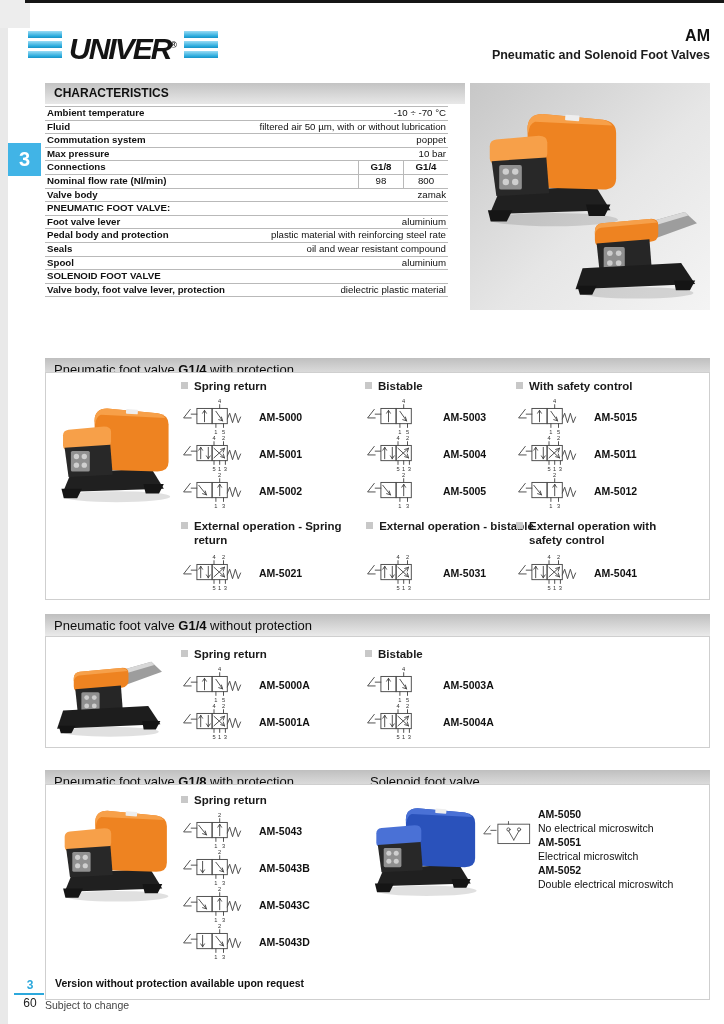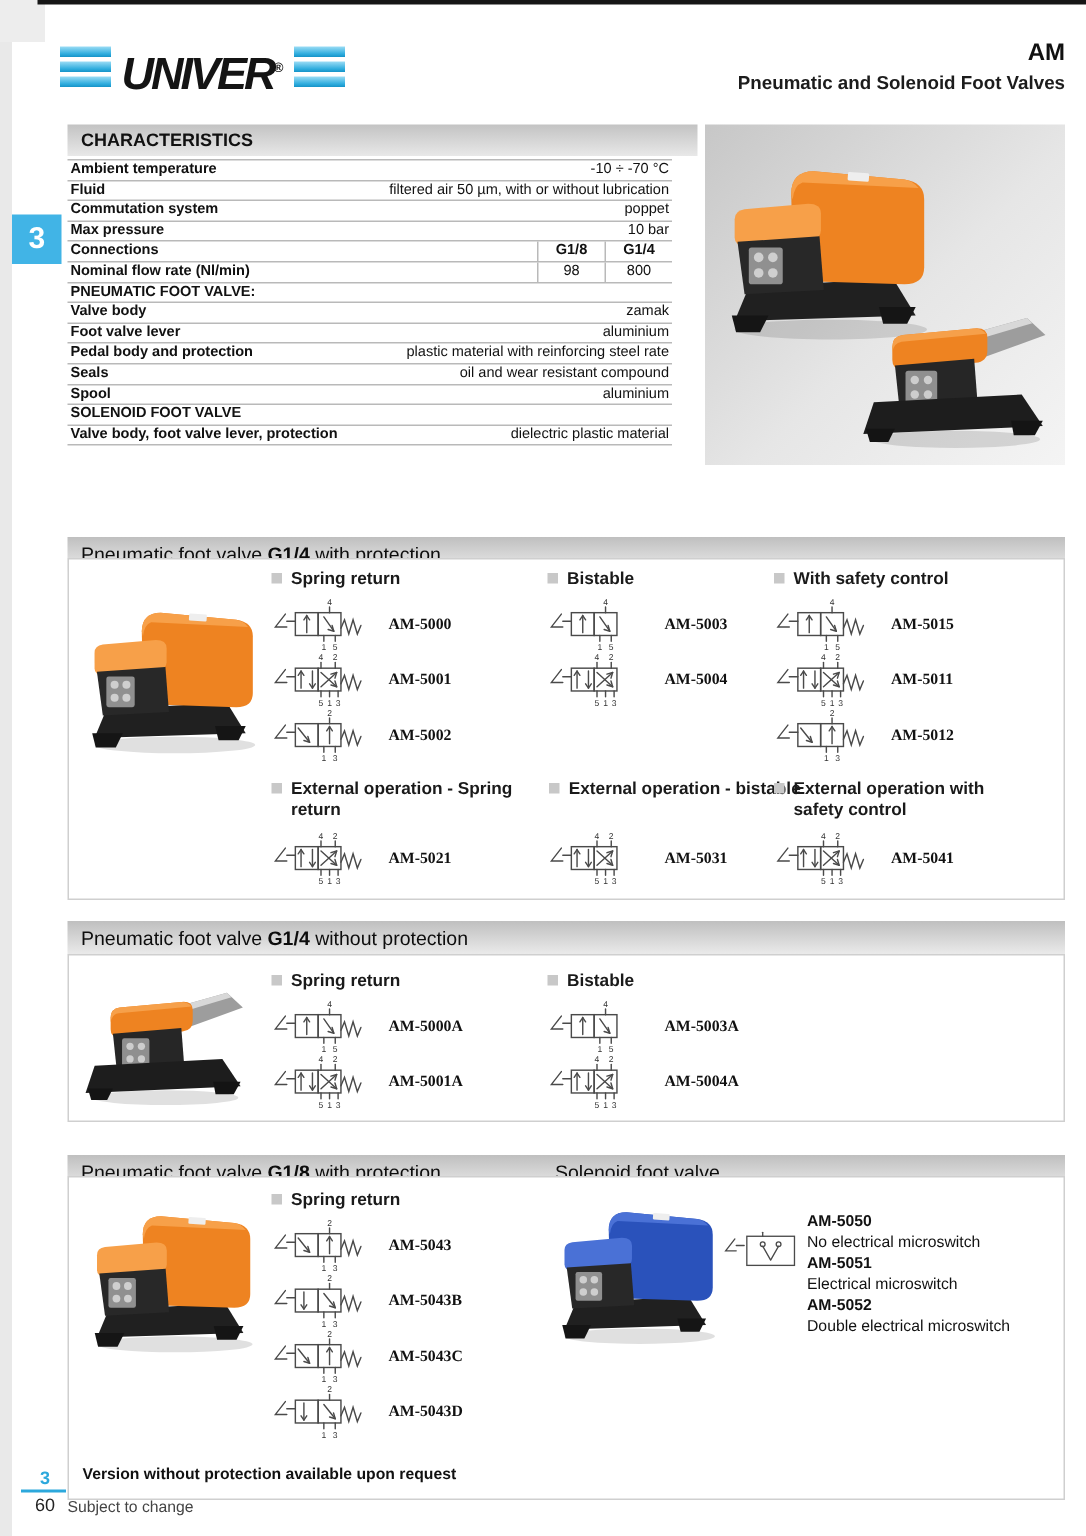--- a/index.html
+++ b/index.html
@@ -7,21 +7,21 @@
         font-family:"Liberation Sans",sans-serif;color:#111;}
   .edge-strip{position:absolute;left:0;top:0;width:8px;height:1024px;background:#e9e9e9;}
   .corner-block{position:absolute;left:0;top:0;width:30px;height:28px;background:#ededed;}
   .topbar{position:absolute;left:25px;top:0;width:699px;height:3px;background:#161616;}
 
   
   .tab3{position:absolute;left:8px;top:143px;width:33px;height:33px;background:#41b4e6;color:#fff;
         font-size:20px;font-weight:bold;display:flex;align-items:center;justify-content:center;}
 
   
-  .logo{position:absolute;left:40px;top:25px;width:190px;height:40px;}
+  .logo{position:absolute;left:28px;top:25px;width:190px;height:40px;}
   .stripes{position:absolute;left:0;top:6px;width:100%;}
   .stripes span{display:block;height:7px;margin-bottom:3px;background:linear-gradient(180deg,#9adcf5 0%,#2fadde 70%,#1593c8 100%);}
   .logo-text{position:absolute;left:50%;top:0;transform:translateX(-50%);background:#fff;padding:0 7px;
              font-size:30px;font-weight:900;font-style:italic;letter-spacing:-2px;line-height:40px;color:#141414;white-space:nowrap;}
   .logo-text sup{font-size:9px;font-style:normal;letter-spacing:0;vertical-align:super;}
 
   .series-title{position:absolute;right:14px;top:27px;font-size:16px;font-weight:bold;text-align:right;}
   .page-subtitle{position:absolute;right:14px;top:48px;font-size:12.5px;font-weight:bold;color:#1c1c1c;text-align:right;}
 
   
@@ -48,21 +48,21 @@
   .sec-head .t2{position:absolute;left:325px;top:0;}
   .sec-body{position:absolute;left:45px;width:665px;background:#fff;border:1px solid #cfcfcf;box-sizing:border-box;}
 
   .vcol{position:absolute;}
   .vhead{display:flex;align-items:flex-start;font-size:11.5px;font-weight:bold;color:#1a1a1a;line-height:14px;margin-bottom:5px;}
   .vhead.fixed{height:30px;justify-content:center;}
   .bullet{flex:0 0 auto;width:7px;height:7px;background:#c8c8c8;margin:3px 6px 0 0;}
   .vitem{display:flex;align-items:center;height:37px;}
   .sym{width:66px;height:38px;flex:0 0 auto;}
   .sym svg{width:100%;height:100%;display:block;}
-  .code{font-size:10.5px;font-weight:bold;margin-left:12px;white-space:nowrap;font-family:Liberation Serif, serif;}
+  .code{font-size:10.5px;font-weight:bold;margin-left:12px;white-space:nowrap;}
 
   .sol-sym{position:absolute;width:60px;height:36px;}
   .sol-sym svg{width:100%;height:100%;}
   .sol-models{position:absolute;}
   .sol-code{font-size:10.5px;font-weight:bold;line-height:14px;}
   .sol-desc{font-size:10.5px;line-height:14px;}
 
   .note{position:absolute;left:9px;bottom:10px;font-size:10.5px;font-weight:bold;}
 
   
@@ -130,27 +130,27 @@
 
 
       <div class="crow">
         <span class="clabel">Nominal flow rate (Nl/min)</span>
 
         <span class="ccol">98</span>
         <span class="ccol">800</span>
       </div>
 
       <div class="crow">
-        <span class="clabel">PNEUMATIC FOOT VALVE:</span>
-
-      </div>
-
-      <div class="crow">
         <span class="clabel">Valve body</span>
         <span class="cval">zamak</span>
+
+      </div>
+
+      <div class="crow">
+        <span class="clabel">PNEUMATIC FOOT VALVE:</span>
 
       </div>
 
       <div class="crow">
         <span class="clabel">Foot valve lever</span>
         <span class="cval">aluminium</span>
 
       </div>
 
       <div class="crow">
@@ -383,20 +383,41 @@
                 <text x="34" y="35.5" font-size="6" fill="#333" text-anchor="middle" font-family="Liberation Sans, sans-serif">5</text>
                 <line x1="40" y1="25" x2="40" y2="29" stroke="#4a4a4a" stroke-width="1" fill="none" stroke-linecap="round"></line>
                 <text x="40" y="35.5" font-size="6" fill="#333" text-anchor="middle" font-family="Liberation Sans, sans-serif">1</text>
                 <line x1="46" y1="25" x2="46" y2="29" stroke="#4a4a4a" stroke-width="1" fill="none" stroke-linecap="round"></line>
                 <text x="46" y="35.5" font-size="6" fill="#333" text-anchor="middle" font-family="Liberation Sans, sans-serif">3</text>
               </svg>
             </span>
             <span class="code">AM-5004</span>
           </div>
 
+          <div class="vitem">
+            <span class="sym">
+              <svg viewBox="0 -2 68 40" xmlns="http://www.w3.org/2000/svg">
+                <path d="M9 10 L2 19 L10 19" stroke="#4a4a4a" stroke-width="1" fill="none" stroke-linecap="round"></path>
+                <line x1="10" y1="15" x2="16" y2="15" stroke="#4a4a4a" stroke-width="1" fill="none" stroke-linecap="round"></line>
+                <rect x="16" y="9" width="16" height="16" stroke="#4a4a4a" stroke-width="1" fill="none" stroke-linecap="round"></rect>
+                <rect x="32" y="9" width="16" height="16" stroke="#4a4a4a" stroke-width="1" fill="none" stroke-linecap="round"></rect>
+                <line x1="18" y1="12" x2="26" y2="22" stroke="#4a4a4a" stroke-width="1" fill="none" stroke-linecap="round"></line>
+                <path d="M26 22 l-4 -1.2 M26 22 l-1.2 -4" stroke="#4a4a4a" stroke-width="1" fill="none" stroke-linecap="round"></path>
+                <line x1="40" y1="23" x2="40" y2="11" stroke="#4a4a4a" stroke-width="1" fill="none" stroke-linecap="round"></line>
+                <path d="M40 11 l-2 3 M40 11 l2 3" stroke="#4a4a4a" stroke-width="1" fill="none" stroke-linecap="round"></path>
+                <line x1="40" y1="9" x2="40" y2="5" stroke="#4a4a4a" stroke-width="1" fill="none" stroke-linecap="round"></line>
+                <text x="40" y="3.5" font-size="6" fill="#333" text-anchor="middle" font-family="Liberation Sans, sans-serif">2</text>
+                <line x1="36" y1="25" x2="36" y2="29" stroke="#4a4a4a" stroke-width="1" fill="none" stroke-linecap="round"></line>
+                <text x="36" y="35.5" font-size="6" fill="#333" text-anchor="middle" font-family="Liberation Sans, sans-serif">1</text>
+                <line x1="44" y1="25" x2="44" y2="29" stroke="#4a4a4a" stroke-width="1" fill="none" stroke-linecap="round"></line>
+                <text x="44" y="35.5" font-size="6" fill="#333" text-anchor="middle" font-family="Liberation Sans, sans-serif">3</text>
+              </svg>
+            </span>
+            <span class="code">AM-5005</span>
+          </div>
         </div>
     </div>
 
     <div class="vcol" style="left:470px;top:6px;width:180px;">
       <div class="vhead">
           <span class="bullet"></span>
           <span>With safety control</span>
         </div>
       <div>
 

